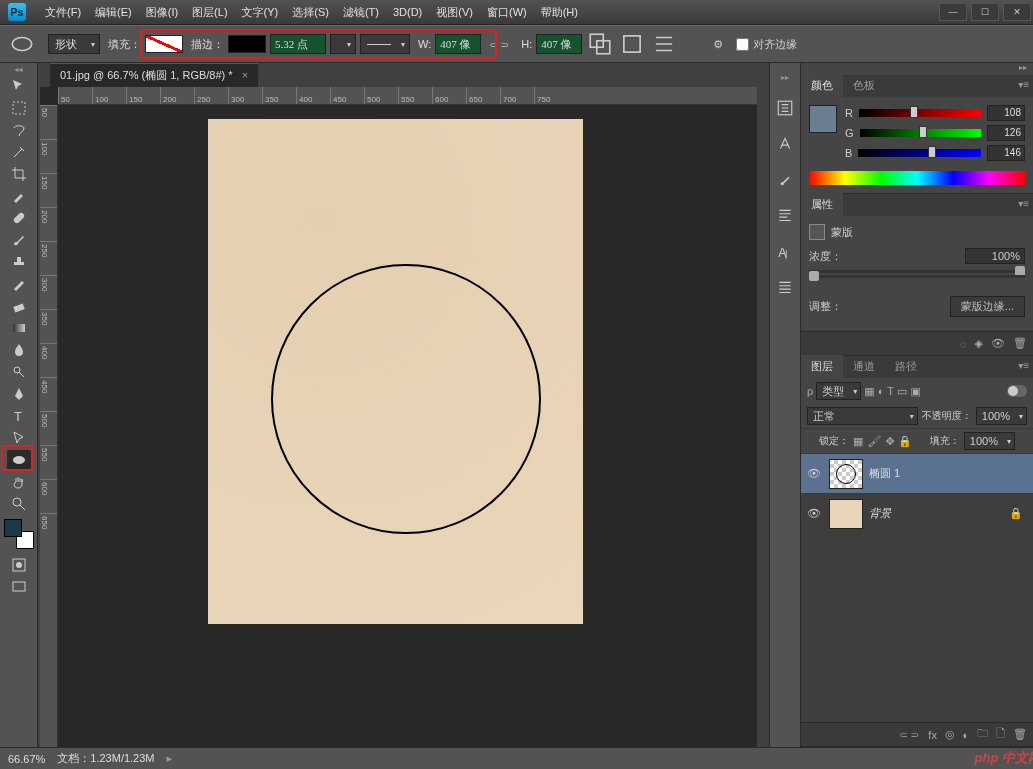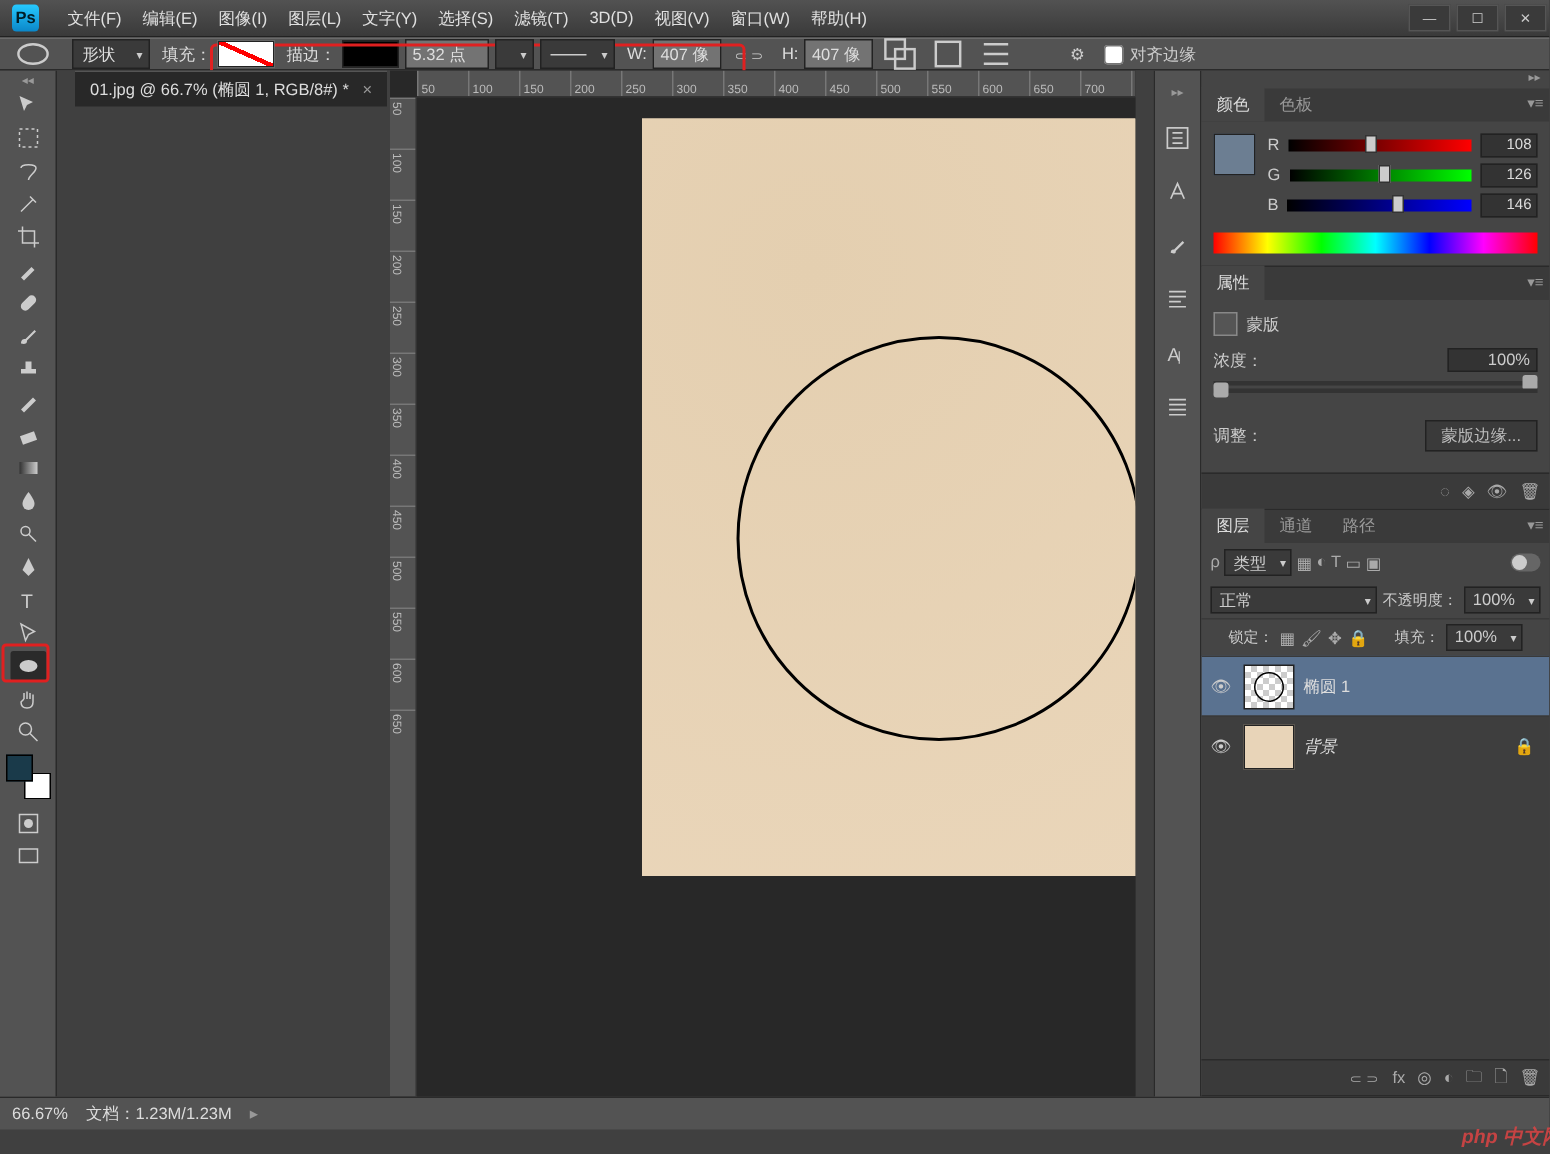--- a/index.html
+++ b/index.html
@@ -4,46 +4,46 @@
 <style>
 * { margin: 0; padding: 0; box-sizing: border-box; font-family: "Microsoft YaHei", sans-serif; }
 body { background: #404040; width: 1033px; height: 769px; overflow: hidden; color: #ccc; font-size: 11px; user-select: none; }
 
 .titlebar { height: 25px; background: linear-gradient(#525252,#3a3a3a); display: flex; align-items: center; padding-left: 8px; border-bottom: 1px solid #222; }
 .ps-logo { width: 18px; height: 18px; background: linear-gradient(#26c9ff,#0b87c9); border-radius: 3px; font-weight: bold; color: #001d26; text-align: center; line-height: 18px; font-size: 11px; margin-right: 12px; }
 .menu-item { color: #e0e0e0; padding: 0 7px; cursor: default; }
 .win-controls { margin-left: auto; display: flex; align-items: center; }
 .win-btn { width: 28px; height: 18px; margin: 0 2px; background: #3a3a3a; border: 1px solid #555; display:flex;align-items:center;justify-content:center;color:#ccc;font-size:9px; }
 
-.options-bar { height: 22px; background: #535353; border-top: 1px solid #6a6a6a; border-bottom: 1px solid #2a2a2a; display: flex; align-items: center; padding: 0 8px; gap: 4px; position: relative; }
+.options-bar { height: 38px; background: #535353; border-top: 1px solid #6a6a6a; border-bottom: 1px solid #2a2a2a; display: flex; align-items: center; padding: 0 8px; gap: 4px; position: relative; }
 .opt-icon { width: 28px; height: 22px; display:flex;align-items:center;justify-content:center; border:1px solid transparent; border-radius:2px; }
 .opt-dropdown { background: #3a3a3a; border: 1px solid #222; height: 20px; display: flex; align-items: center; padding: 0 18px 0 6px; position: relative; color:#ddd; }
 .opt-dropdown::after { content: "▾"; position: absolute; right: 4px; font-size: 8px; color:#ccc; }
 .opt-label { color: #ddd; margin-left: 4px; }
 .swatch { width: 38px; height: 18px; border: 1px solid #222; }
 .no-fill { background: white; position: relative; }
 .no-fill::after { content:""; position:absolute; left:0; top:0; right:0; bottom:0; background: linear-gradient(to top right, transparent 45%, red 45%, red 55%, transparent 55%); }
-.opt-input { background: #737373; border: 1px solid #222; height: 20px; width: 56px; color:#ddd; padding: 0 4px; font-size:11px; }
+.opt-input { background: #14532d; border: 1px solid #222; height: 20px; width: 56px; color:#ddd; padding: 0 4px; font-size:11px;font-family:Liberation Serif, serif; }
 .opt-input.sm { width: 46px; }
 .highlight-box { position:absolute; border: 2px solid #e02020; border-radius:4px; pointer-events:none; }
 
 .work-area { display: flex; height: calc(769px - 25px - 38px - 22px); }
 
 .toolbox { width: 38px; background: #535353; border-right: 1px solid #2a2a2a; display:flex; flex-direction:column; align-items:center; padding-top: 2px; }
 .collapse-arrows { height: 10px; width:100%; text-align:center; color:#999; font-size:8px; line-height:10px; }
 .tool { width: 24px; height: 20px; margin: 1px 0; display:flex; align-items:center; justify-content:center; position:relative; border-radius:2px; }
 .tool svg { width:16px; height:16px; }
 .tool.selected { background:#2a2a2a; }
 .tool-highlight { position:absolute; border:2px solid #e02020; border-radius:3px; pointer-events:none; }
 
 .fgbg { width:30px; height:30px; position:relative; margin-top:4px; }
 .fg-sw { width:18px; height:18px; background:#1a3a4a; border:1px solid #000; position:absolute; top:0; left:0; z-index:2; }
 .bg-sw { width:18px; height:18px; background:#fff; border:1px solid #000; position:absolute; bottom:0; right:0; }
 
-.canvas-area { flex: 1; background: #404040; display:flex; position:relative; }
+.canvas-area { flex: 1; background: #404040; display:flex; flex-direction:column; position:relative; }
 .doc-tab { height: 24px; background: #404040; display:flex; align-items:center; padding-left: 12px; }
 .tab { background:#282828; color:#ddd; padding: 4px 10px; font-size:11px; border-top: 1px solid #555; }
 .rulers-canvas { flex:1; position:relative; background: #282828; margin: 0 12px 0 2px; overflow:hidden; }
 .ruler-h { height:18px; background:#535353; border-bottom:1px solid #333; margin-left:18px; display:flex; overflow:hidden; }
 .ruler-v { width:18px; background:#535353; border-right:1px solid #333; position:absolute; top:18px; bottom:0; left:0; display:flex; flex-direction:column; overflow:hidden; }
 .tick { font-size:8px; color:#bbb; display:flex; align-items:flex-end; justify-content:flex-start; }
 .tick-h { width:34px; height:100%; border-left:1px solid #777; padding-left:2px; flex-shrink:0; }
 .tick-v { height:34px; width:100%; border-top:1px solid #777; writing-mode:vertical-rl; padding-top:2px; flex-shrink:0; }
 .canvas { position:absolute; top:18px; left:18px; right:0; bottom:0; background:#282828; overflow:hidden; }
 .paper { position:absolute; left:150px; top:14px; width:375px; height:505px; background: #e8d4b8; background-image: radial-gradient(circle at 30% 20%, #e4cfb0, #ead6ba); }

